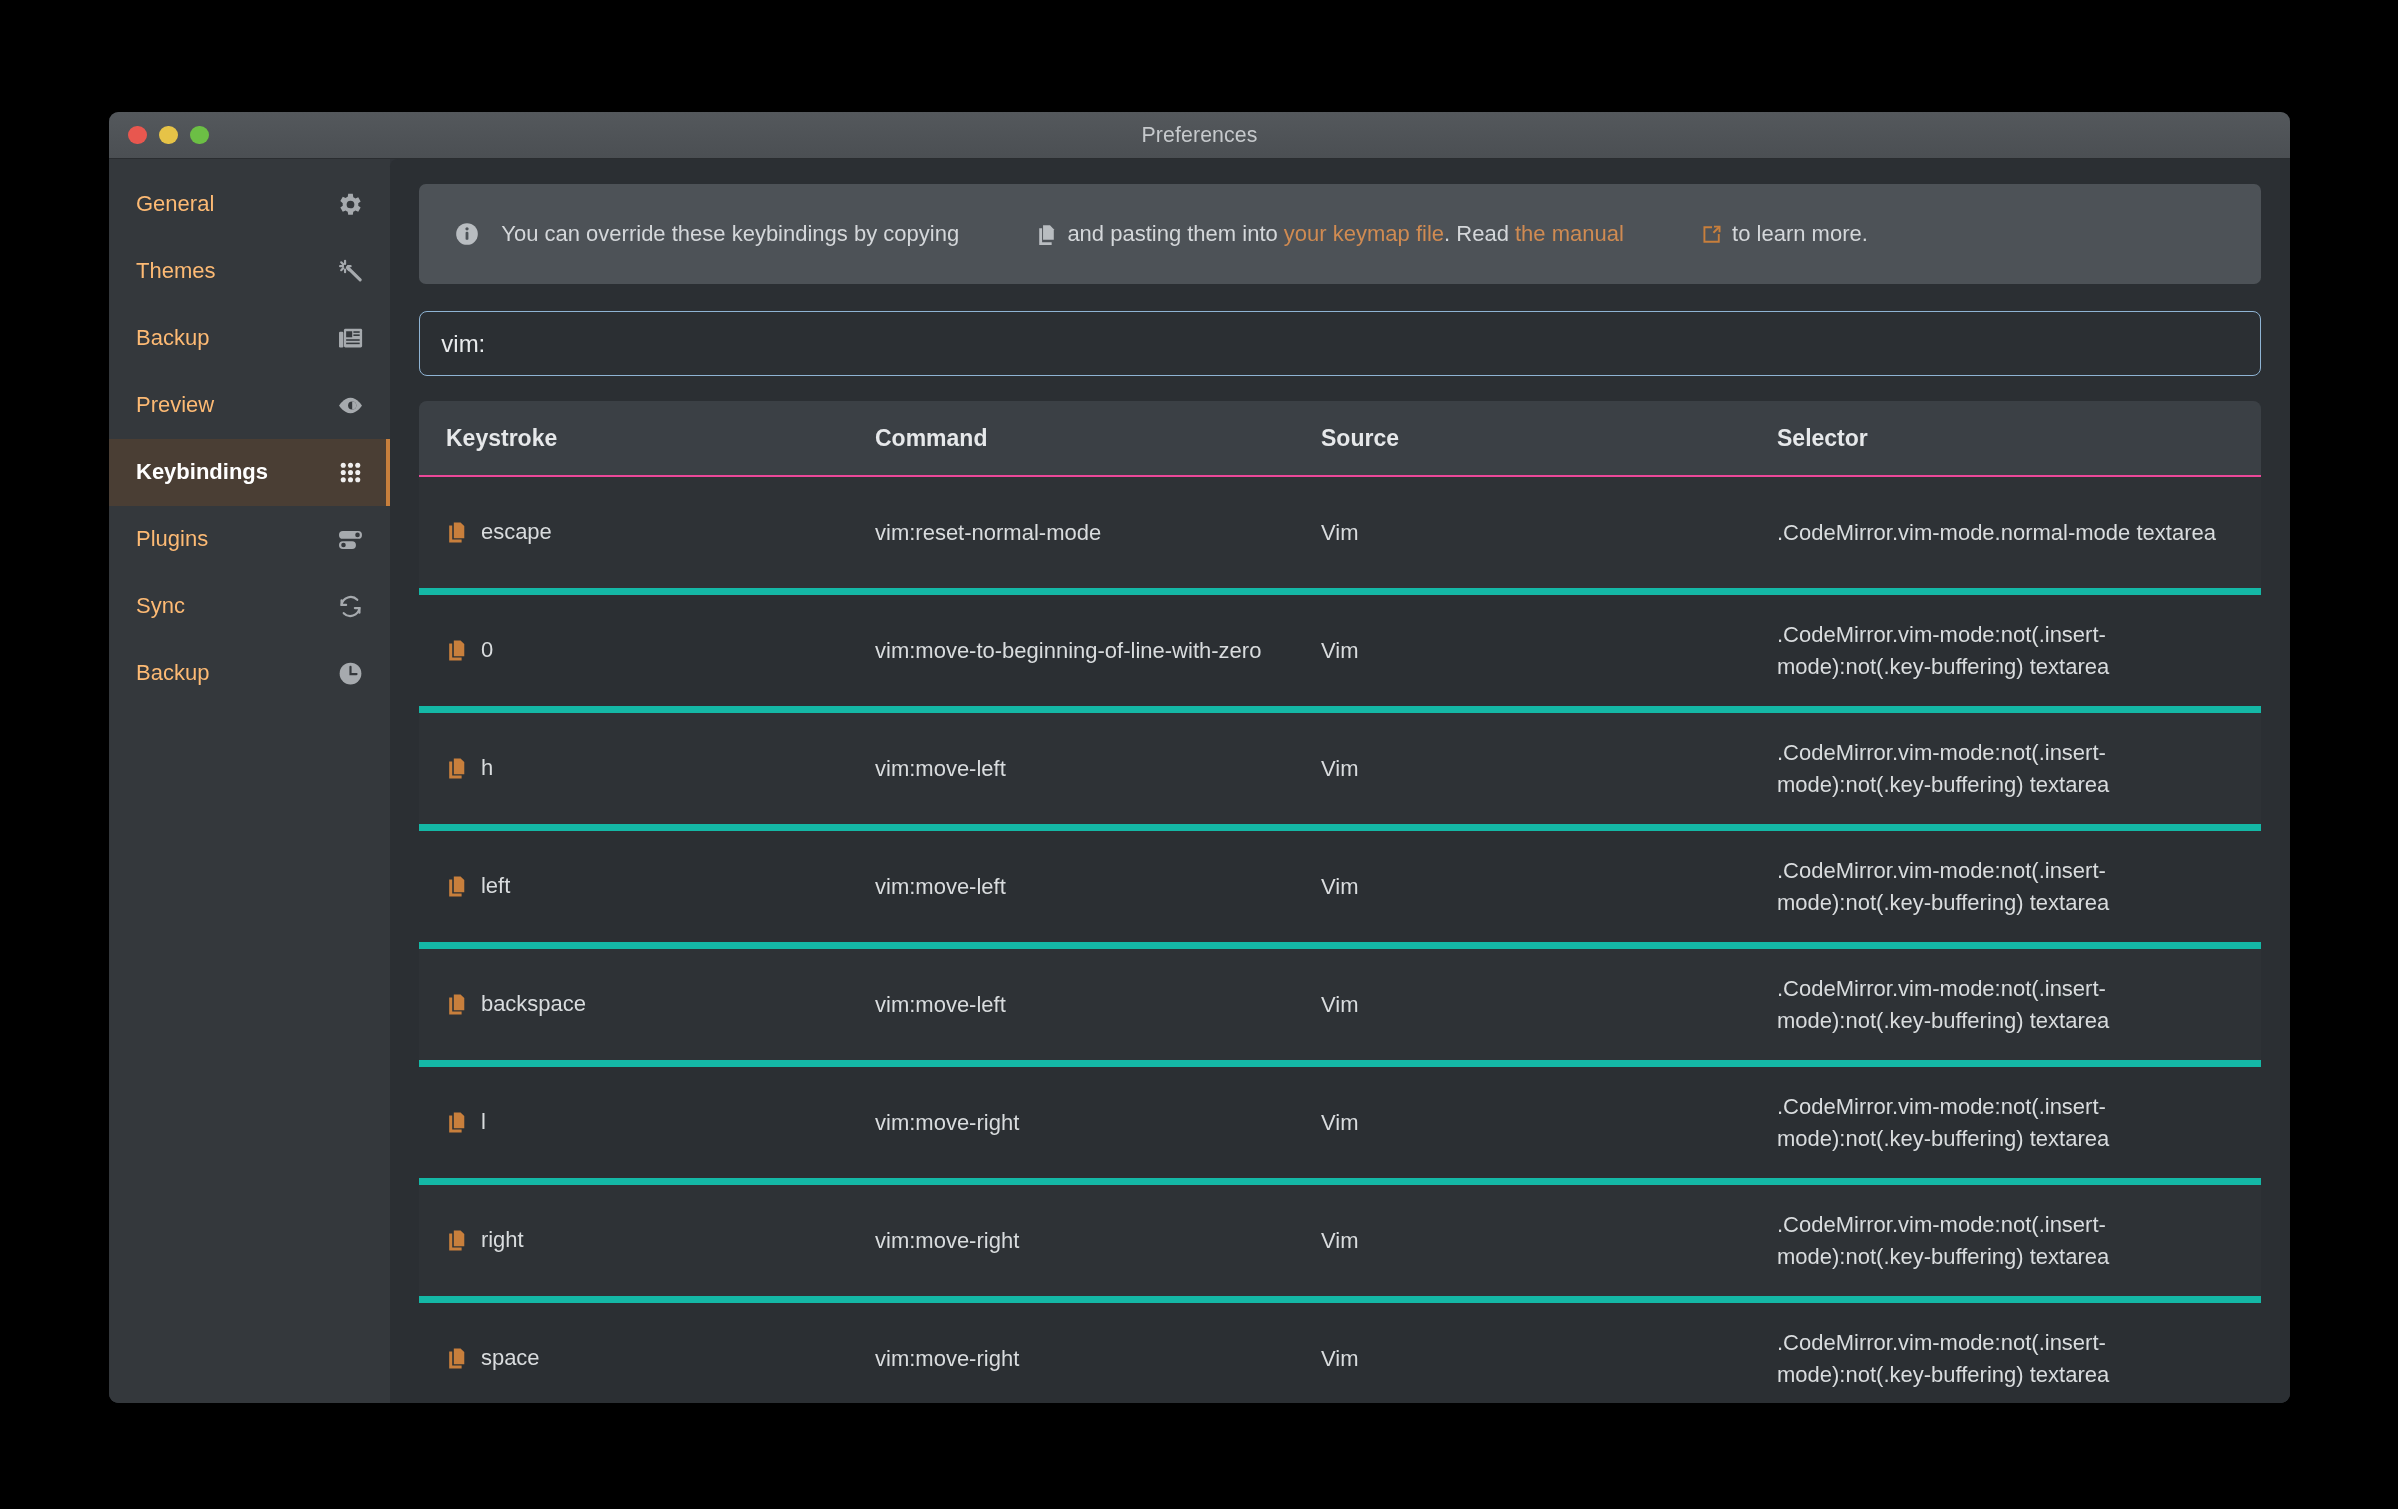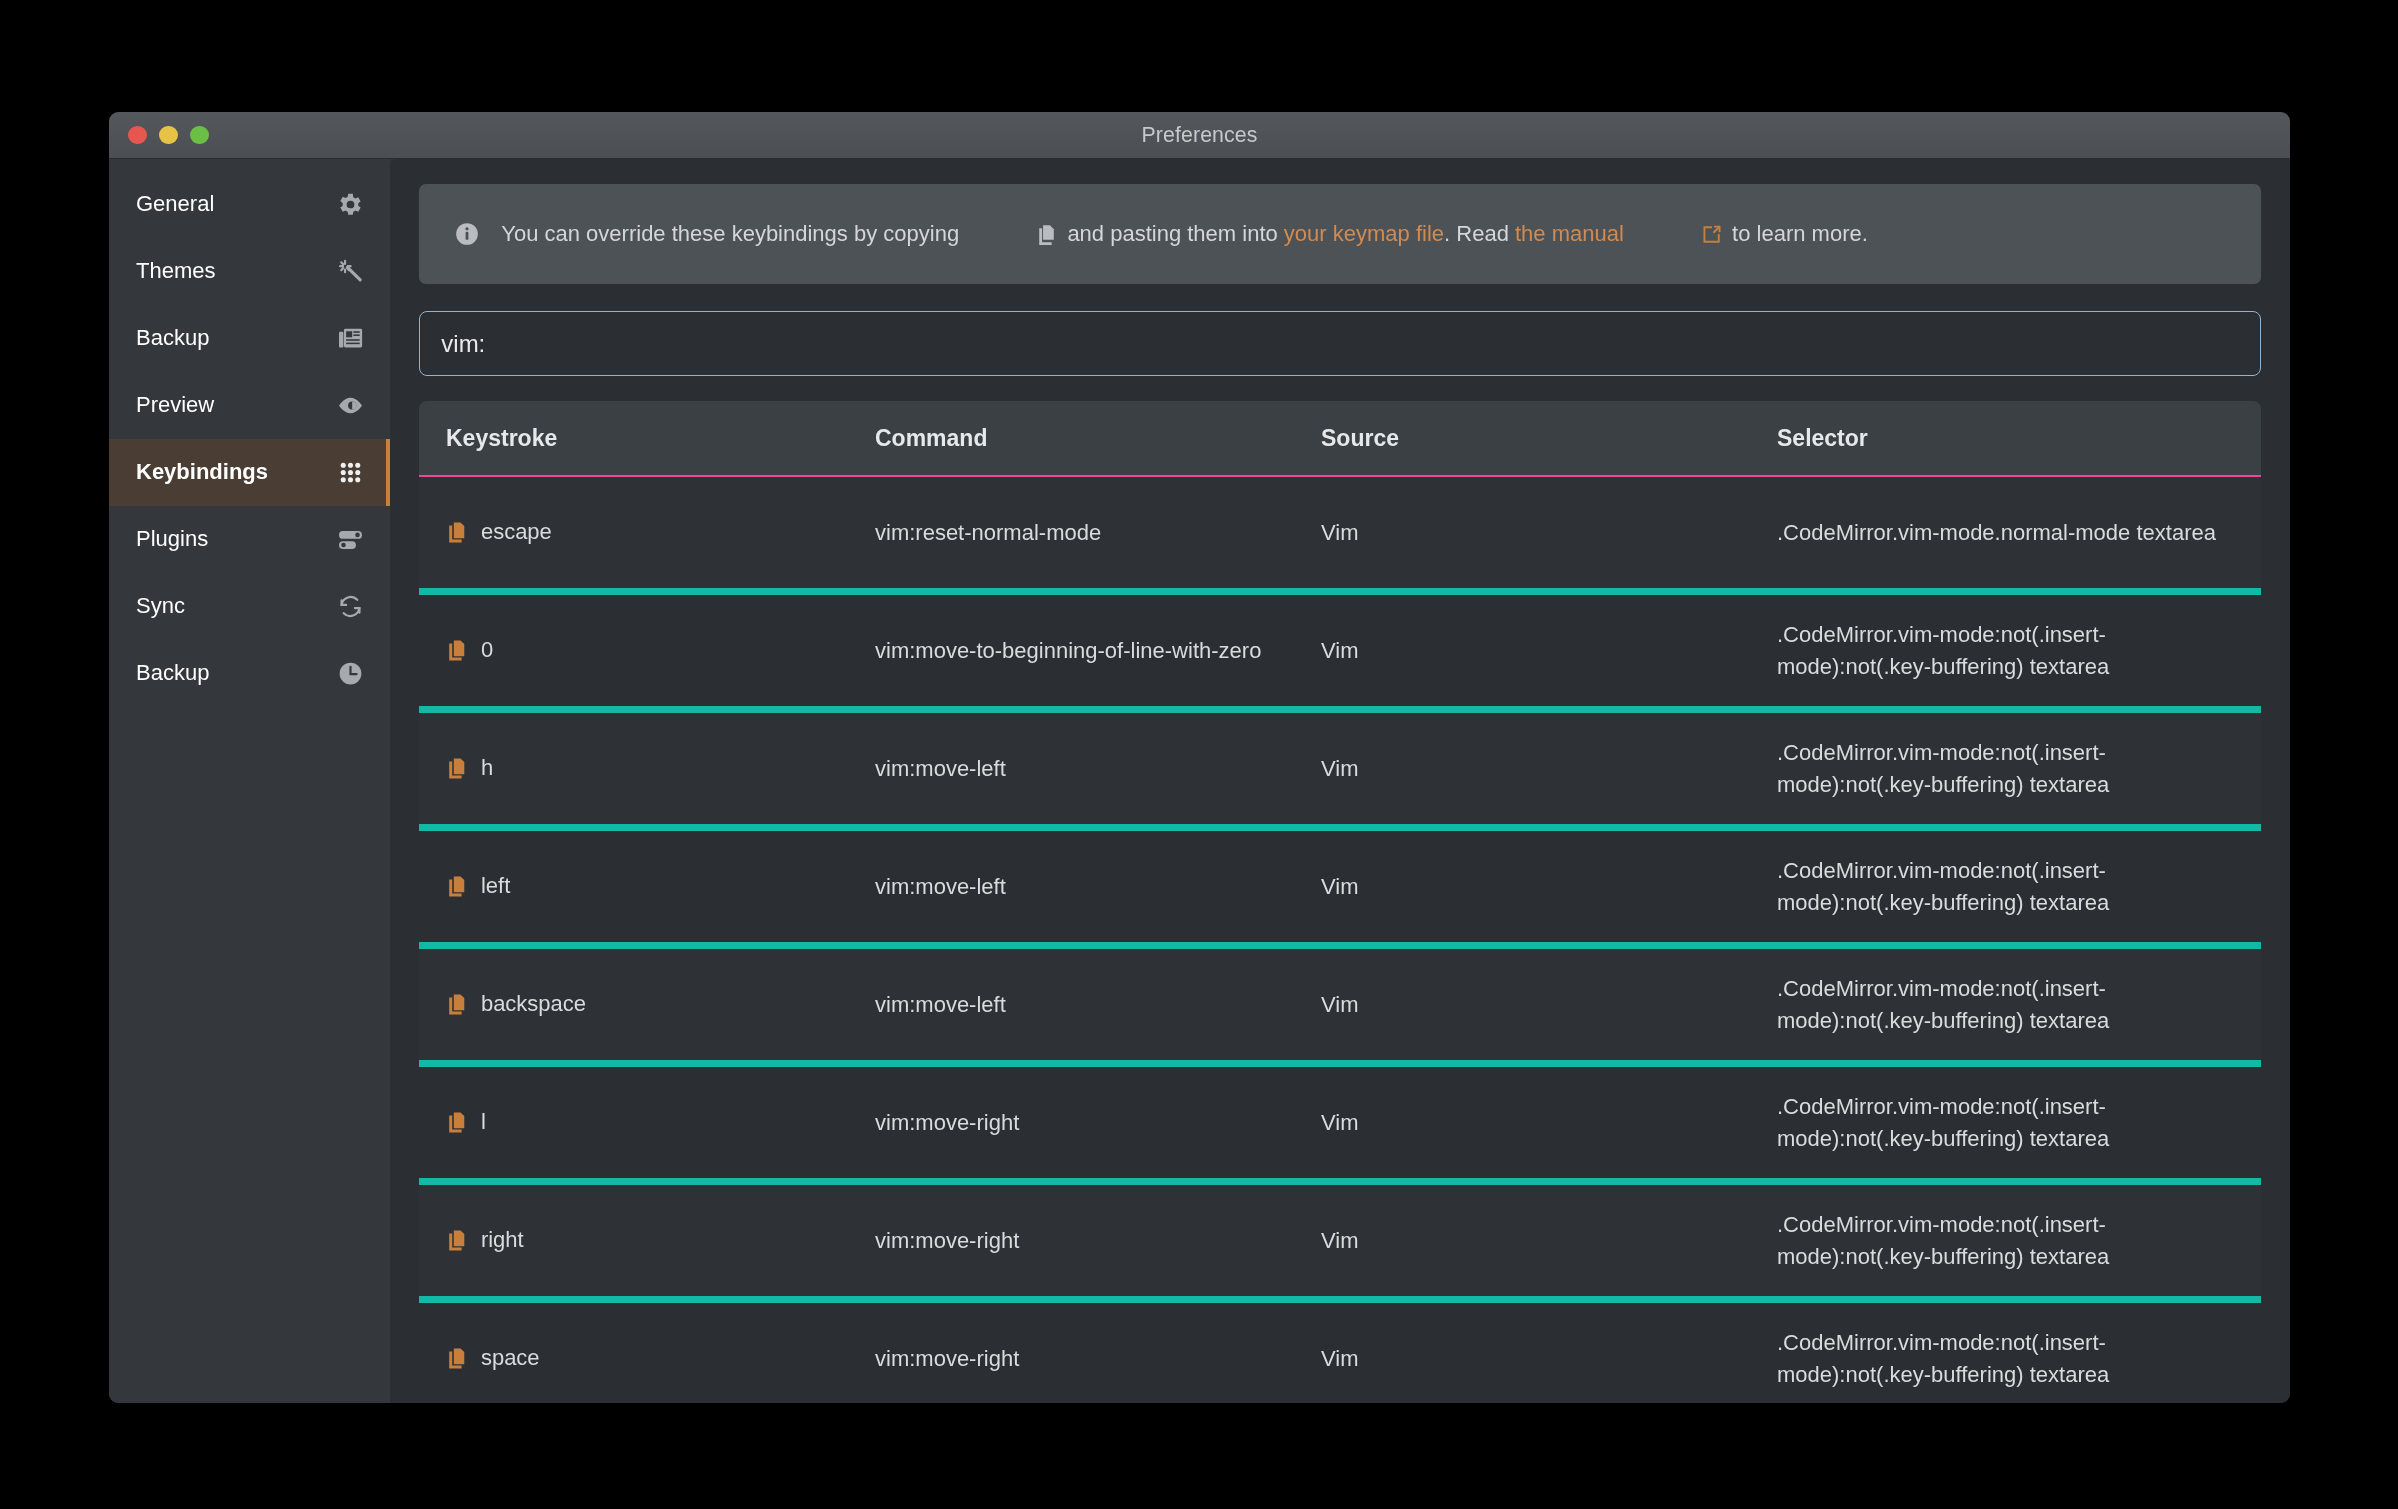--- a/index.html
+++ b/index.html
@@ -68,21 +68,21 @@
     flex: 0 0 281px;
     background: #34383c;
     padding-top: 11.6px;
   }
   .side-item {
     height: 67px;
     display: flex;
     align-items: center;
     justify-content: space-between;
     padding: 0 25px 0 27px;
-    color: #ffffff;
+    color: #fdba74;
     font-size: 22px;
     position: relative;
     cursor: default;
   }
   .side-item.active {
     background: #4a3e34;
     color: #ffffff;
     font-weight: bold;
   }
   .side-item.active::after {

